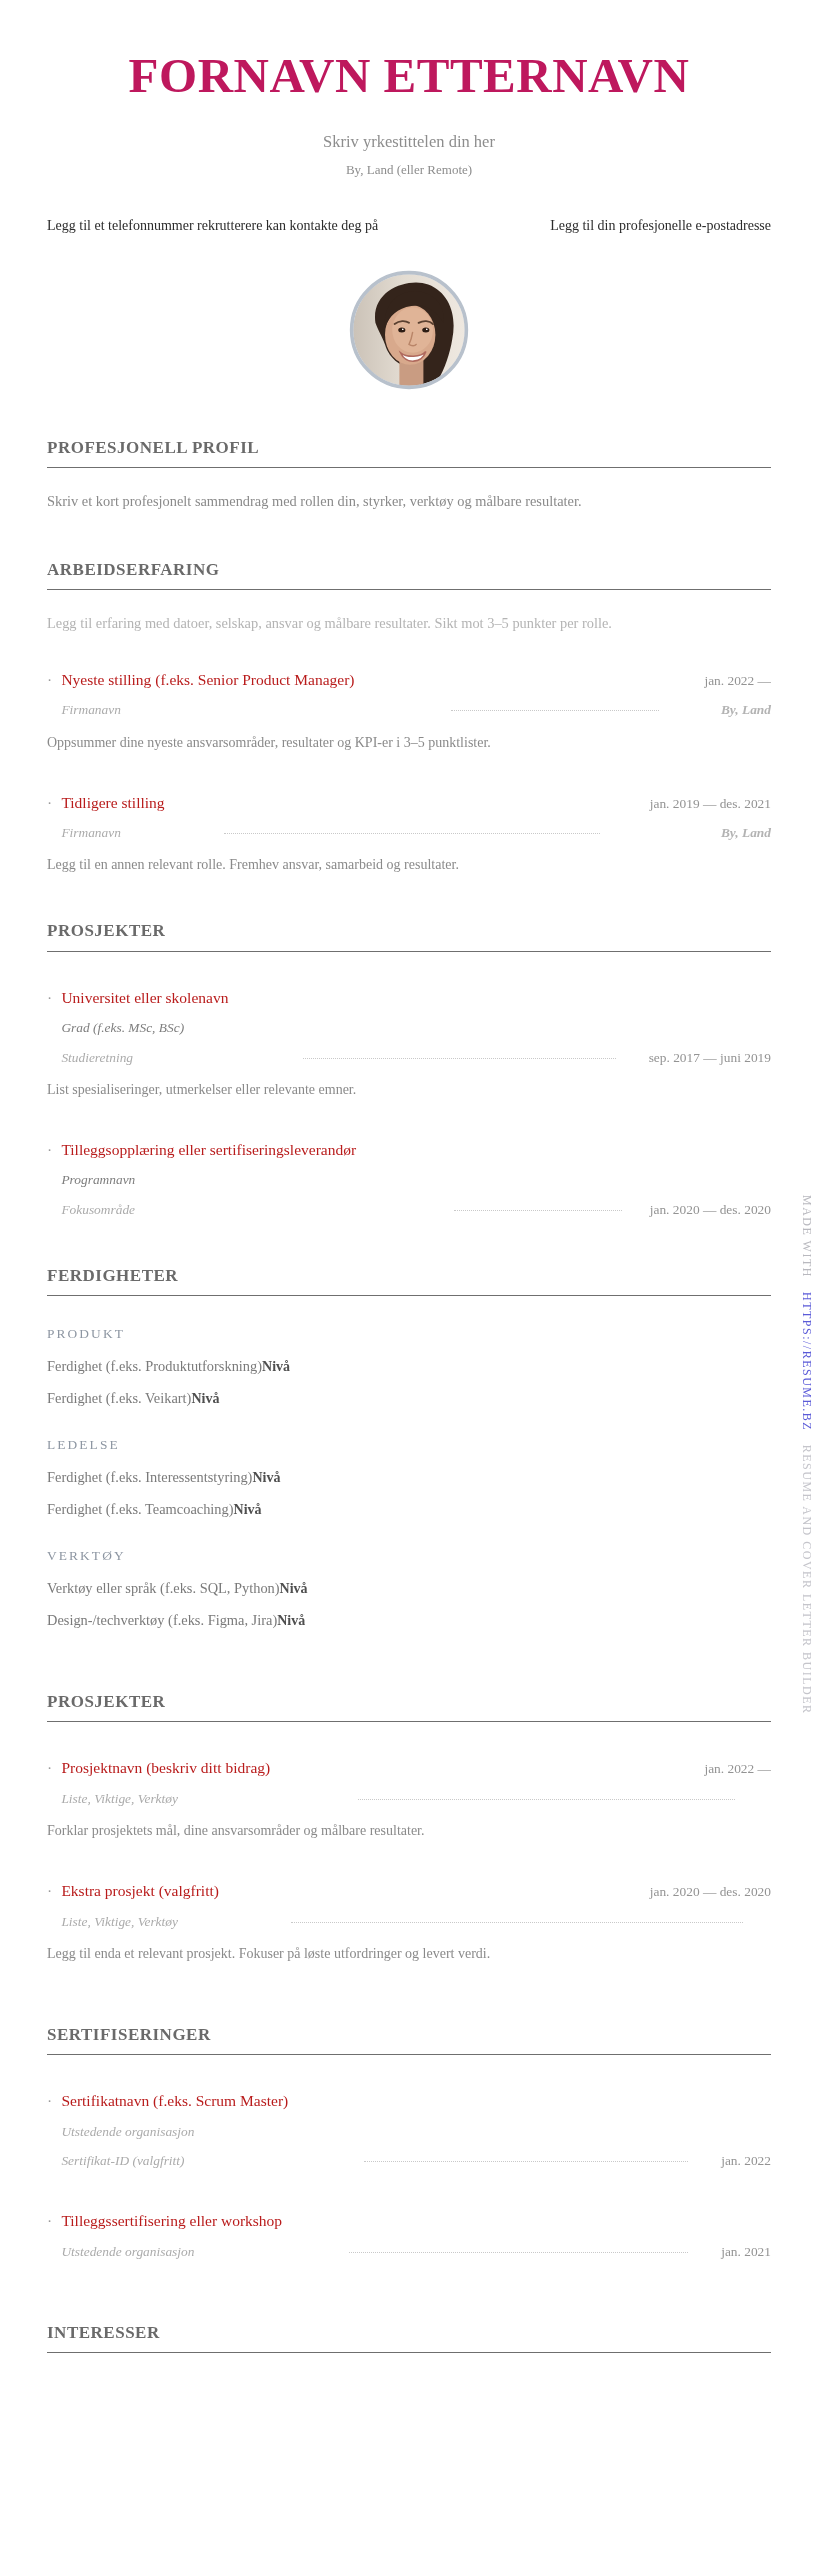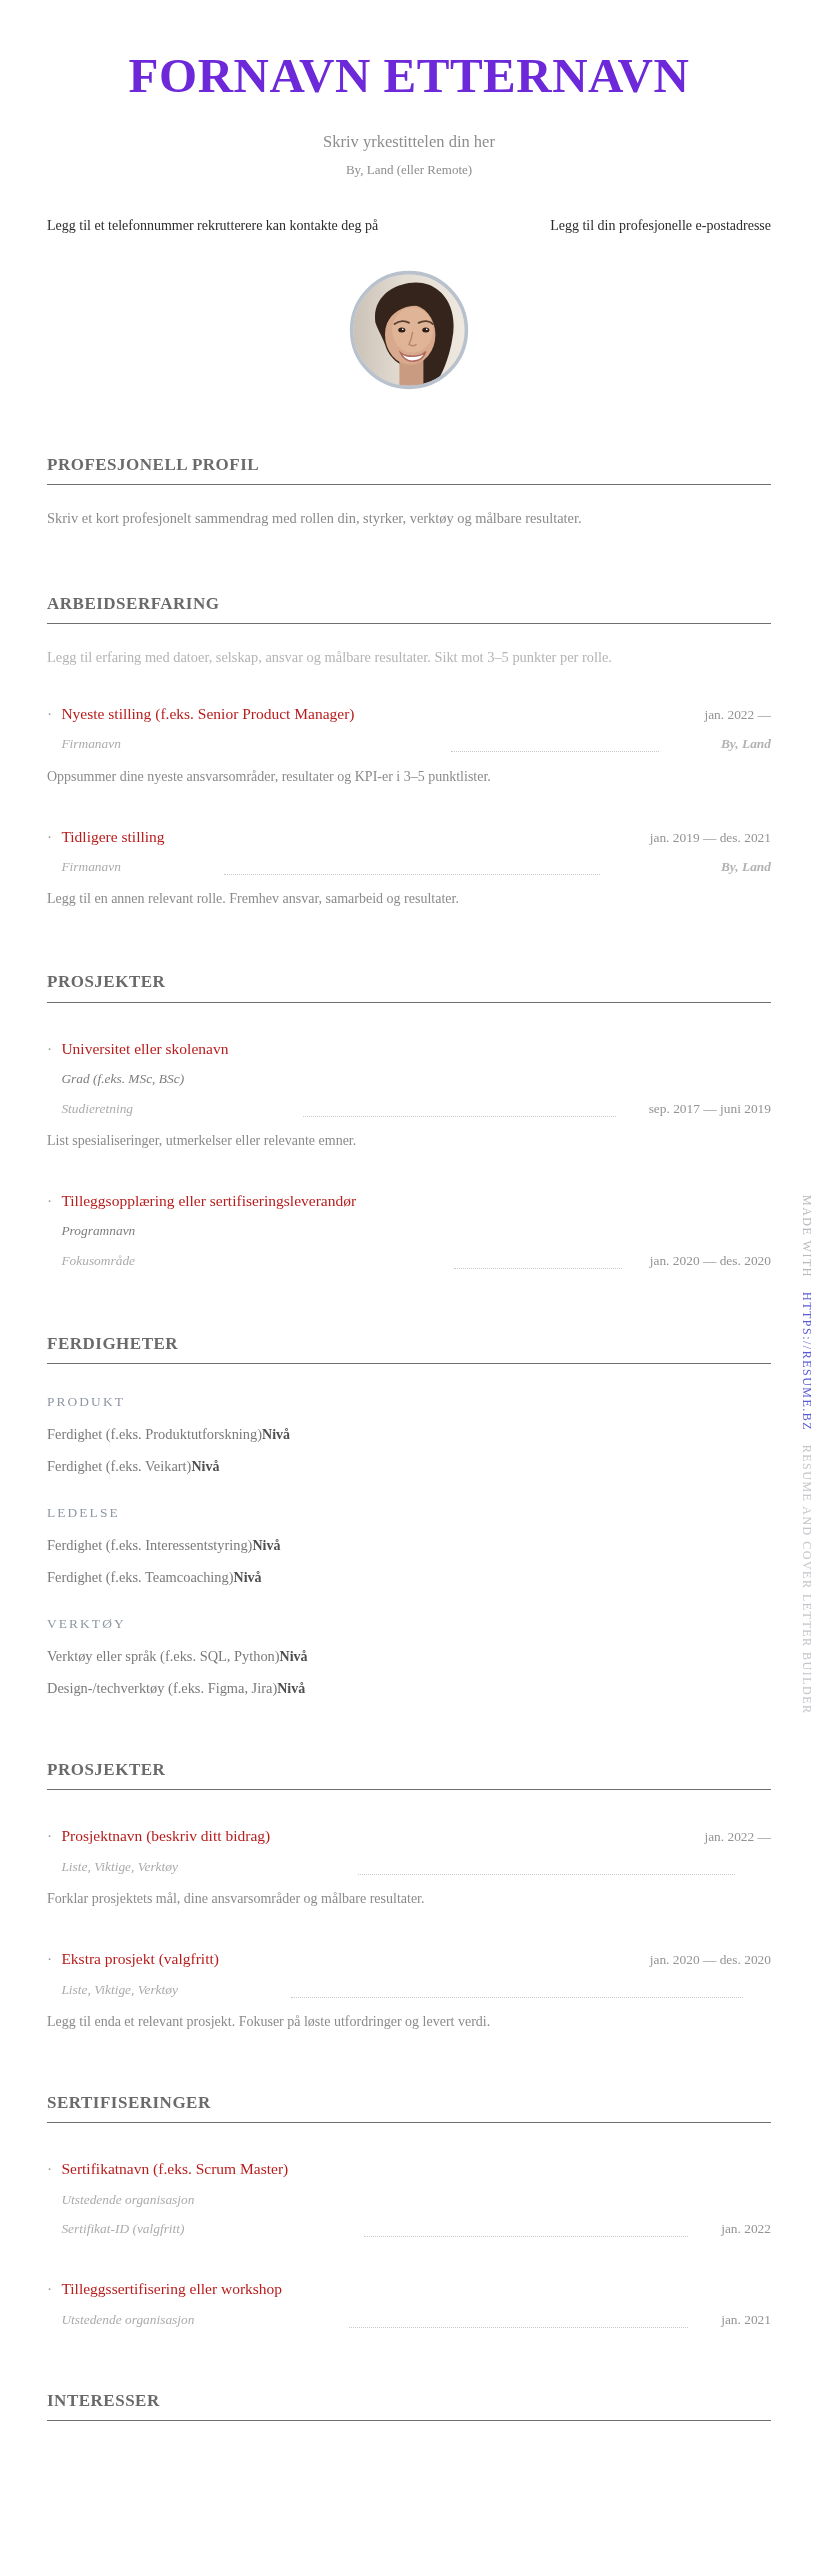--- a/index.html
+++ b/index.html
@@ -15,21 +15,21 @@
   .inner{padding:49px 47px 0 47px;}
 
   
   .name{
     margin:0;
     text-align:center;
     font-size:49px;
     line-height:1.1;
     font-weight:700;
     letter-spacing:0.5px;
-    color:#6d28d9;
+    color:#be185d;
   }
   .job-title{
     margin-top:29px;
     text-align:center;
     font-size:16.5px;
     color:#8d8d8d;
   }
   .loc{
     margin-top:10.3px;
     text-align:center;
@@ -44,21 +44,21 @@
     font-size:14px;
     color:#2b2b2b;
   }
   .photo-wrap{
     margin-top:36px;
     display:flex;
     justify-content:center;
   }
 
   
-  .section{margin-top:66px;}
+  .section{margin-top:49px;}
   .section.mt-lg{margin-top:64px;}
   .sec-head{
     font-size:17px;
     font-weight:700;
     letter-spacing:0.5px;
     color:#6a6a6a;
     line-height:1;
   }
   .sec-rule{
     margin-top:11.3px;
@@ -89,21 +89,20 @@
     text-align:center;
   }
   .entry-date{
     margin-left:auto;
     font-size:13.4px;
     color:#939393;
     white-space:nowrap;
   }
   .entry-sub-row{
     display:flex;
-    align-items:flex-end;
     margin-top:13.4px;
     padding-left:14.4px;
   }
   .sub-label{
     font-style:italic;
     font-size:13.4px;
     color:#ababab;
   }
   .sub-label.dk{color:#7d7d7d;}
   .sub-right{

